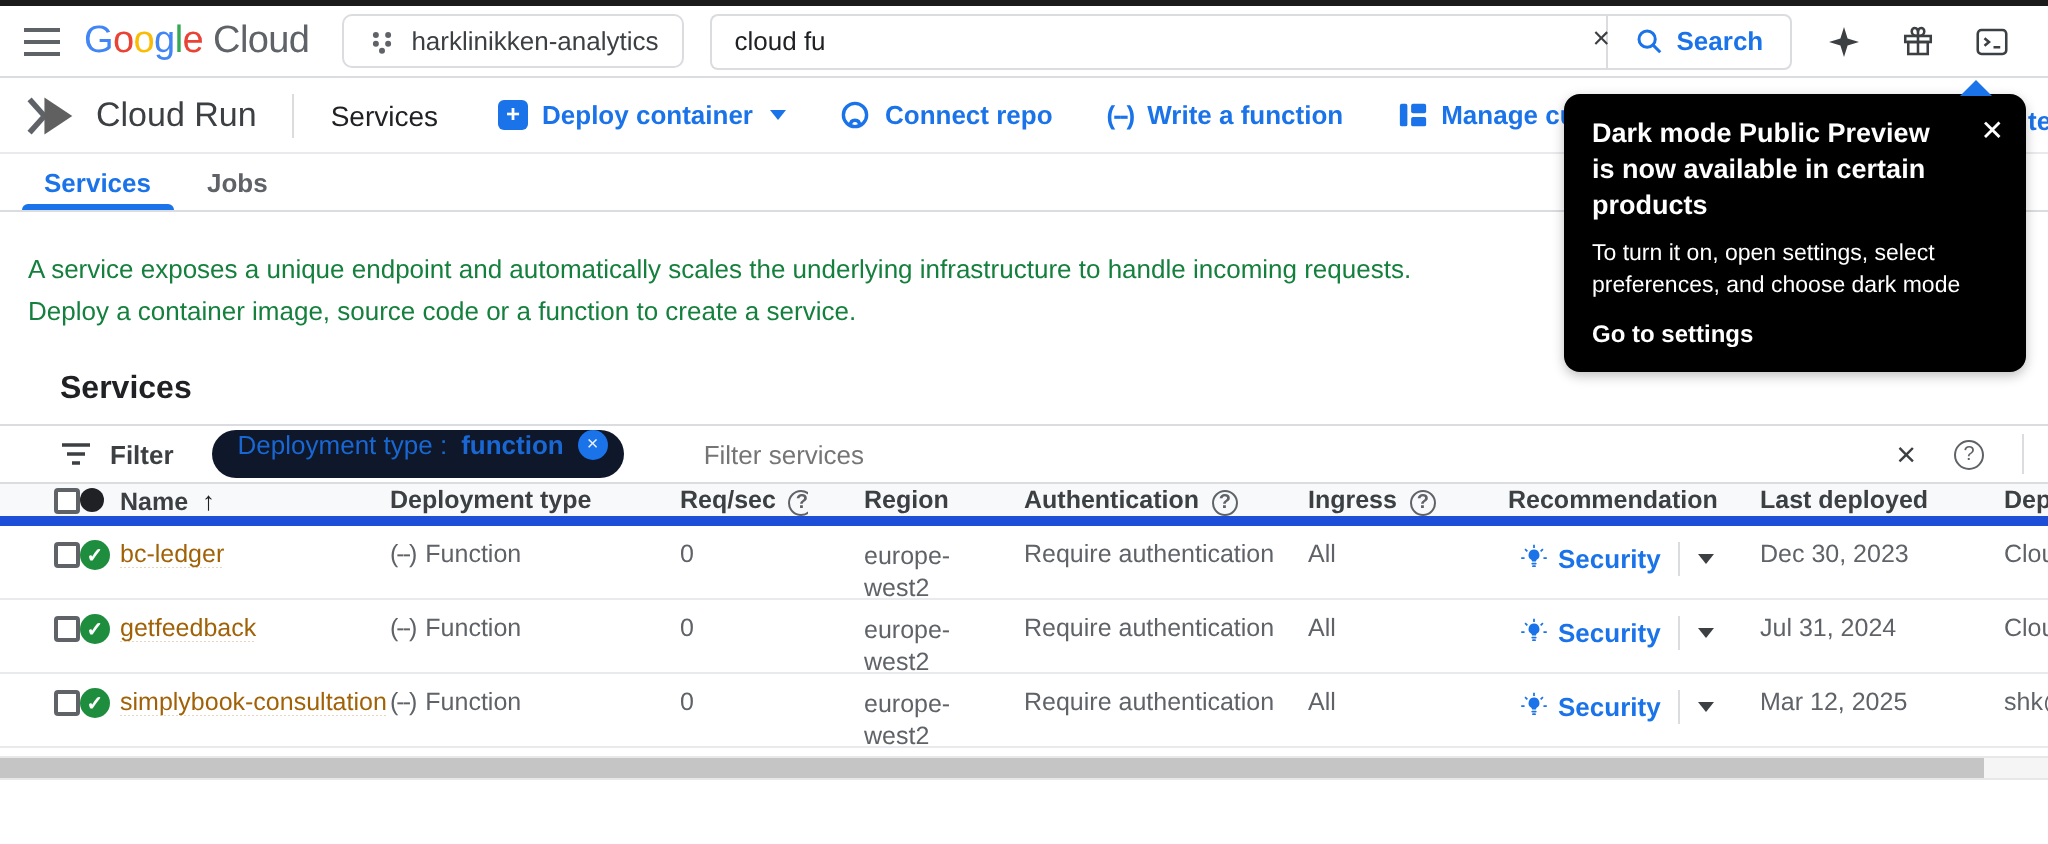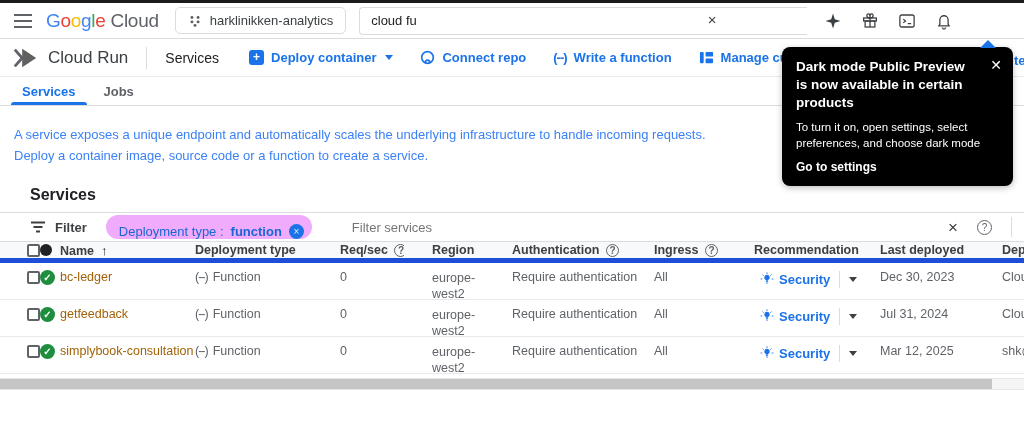--- a/index.html
+++ b/index.html
@@ -35,27 +35,27 @@
   .fn-glyph { letter-spacing:-1px; font-weight:bold; }
   .cut-fragment { position:absolute; left:1014px; top:53px; color:#1a73e8; font-size:13px; font-weight:bold; z-index:1; }
 
   
   .tabs { height:29px; display:flex; border-bottom:1px solid #dadce0; padding-left:8px; }
   .tab { padding:0 14px; font-size:13px; font-weight:bold; color:#5f6368; display:flex; align-items:center; position:relative; cursor:pointer; }
   .tab.active { color:#1a73e8; }
   .tab.active::after { content:""; position:absolute; left:3px; right:3px; bottom:0; height:3px; background:#1a73e8; border-radius:3px 3px 0 0; }
 
   
-  .desc { margin:18px 0 0 14px; font-size:13px; color:#3b82f6; line-height:21px; }
+  .desc { margin:18px 0 0 14px; font-size:13px; color:#15803d; line-height:21px; }
   .section-title { margin:20px 0 0 30px; font-size:16px; color:#202124; line-height:18px; }
 
   .filterbar { margin-top:8px; border-top:1px solid #dadce0; height:29px; display:flex; align-items:center; padding:0 12px 0 30px; }
   .filter-ic { display:flex; }
   .filter-label { font-size:13px; font-weight:bold; color:#3c4043; margin-left:9px; }
-  .chip { display:flex; align-items:flex-end; gap:7px; background:#f0abfc; border-radius:12px; height:24px; padding:0 8px 0 13px; margin-left:19px; color:#1967d2; font-size:13px; white-space:nowrap; cursor:default; }
+  .chip { display:flex; align-items:flex-start; gap:7px; background:#0f172a; border-radius:12px; height:24px; padding:0 8px 0 13px; margin-left:19px; color:#1967d2; font-size:13px; white-space:nowrap; cursor:default; }
   .chip b { font-weight:bold; }
   .chipx { width:15px; height:15px; border-radius:50%; background:#1a73e8; color:#e8f0fe; font-size:10px; line-height:15px; text-align:center; cursor:pointer; }
   .filter-input { border:none; outline:none; margin-left:16px; font-size:13px; flex:1; font-family:inherit; color:#202124; background:transparent;padding-left:24px; }
   .fb-right { display:flex; align-items:center; gap:19px; }
   .fbx { font-size:17px; color:#3c4043; cursor:pointer; line-height:1; }
   .q-small { width:15px; height:15px; border:1.2px solid #5f6368; border-radius:50%; font-size:10px; color:#5f6368; display:inline-flex; align-items:center; justify-content:center; cursor:pointer; }
   .vdiv2 { width:1px; height:20px; background:#dadce0; }
 
   
   .thead { display:flex; align-items:center; height:22px; background:#f8f9fa; border-top:1px solid #dadce0; border-bottom:5px solid #1d4ed8; font-size:12.5px; color:#3c4043; font-weight:bold; }
@@ -127,20 +127,29 @@
           <circle cx="4.5" cy="9" r="1.7"></circle>
           <circle cx="11.5" cy="9" r="1.7"></circle>
           <circle cx="8" cy="13" r="1.7"></circle>
         </svg>
     </span>
     <span>harklinikken-analytics</span>
   </button>
   <div class="searchwrap">
     <input class="searchinput" value="cloud fu" style="">
     <span class="searchclear">×</span>
+    <button class="searchbtn">
+      <span style="display:flex">
+        <svg width="15" height="15" viewBox="0 0 24 24" fill="none" stroke="#1a73e8" stroke-width="2.4">
+            <circle cx="10.5" cy="10.5" r="6.5"></circle>
+            <path d="M15.5 15.5L21 21"></path>
+          </svg>
+      </span>
+      <span>Search</span>
+    </button>
   </div>
   <div class="tbicons">
     <span class="tbicon">
       <svg width="18" height="18" viewBox="0 0 24 24" fill="#3c4043">
           <path d="M12 2l2.4 7.6L22 12l-7.6 2.4L12 22l-2.4-7.6L2 12l7.6-2.4z"></path>
         </svg>
     </span>
     <span class="tbicon">
       <svg width="18" height="18" viewBox="0 0 24 24" fill="none" stroke="#3c4043" stroke-width="1.7">
           <rect x="3.5" y="8" width="17" height="4"></rect>

